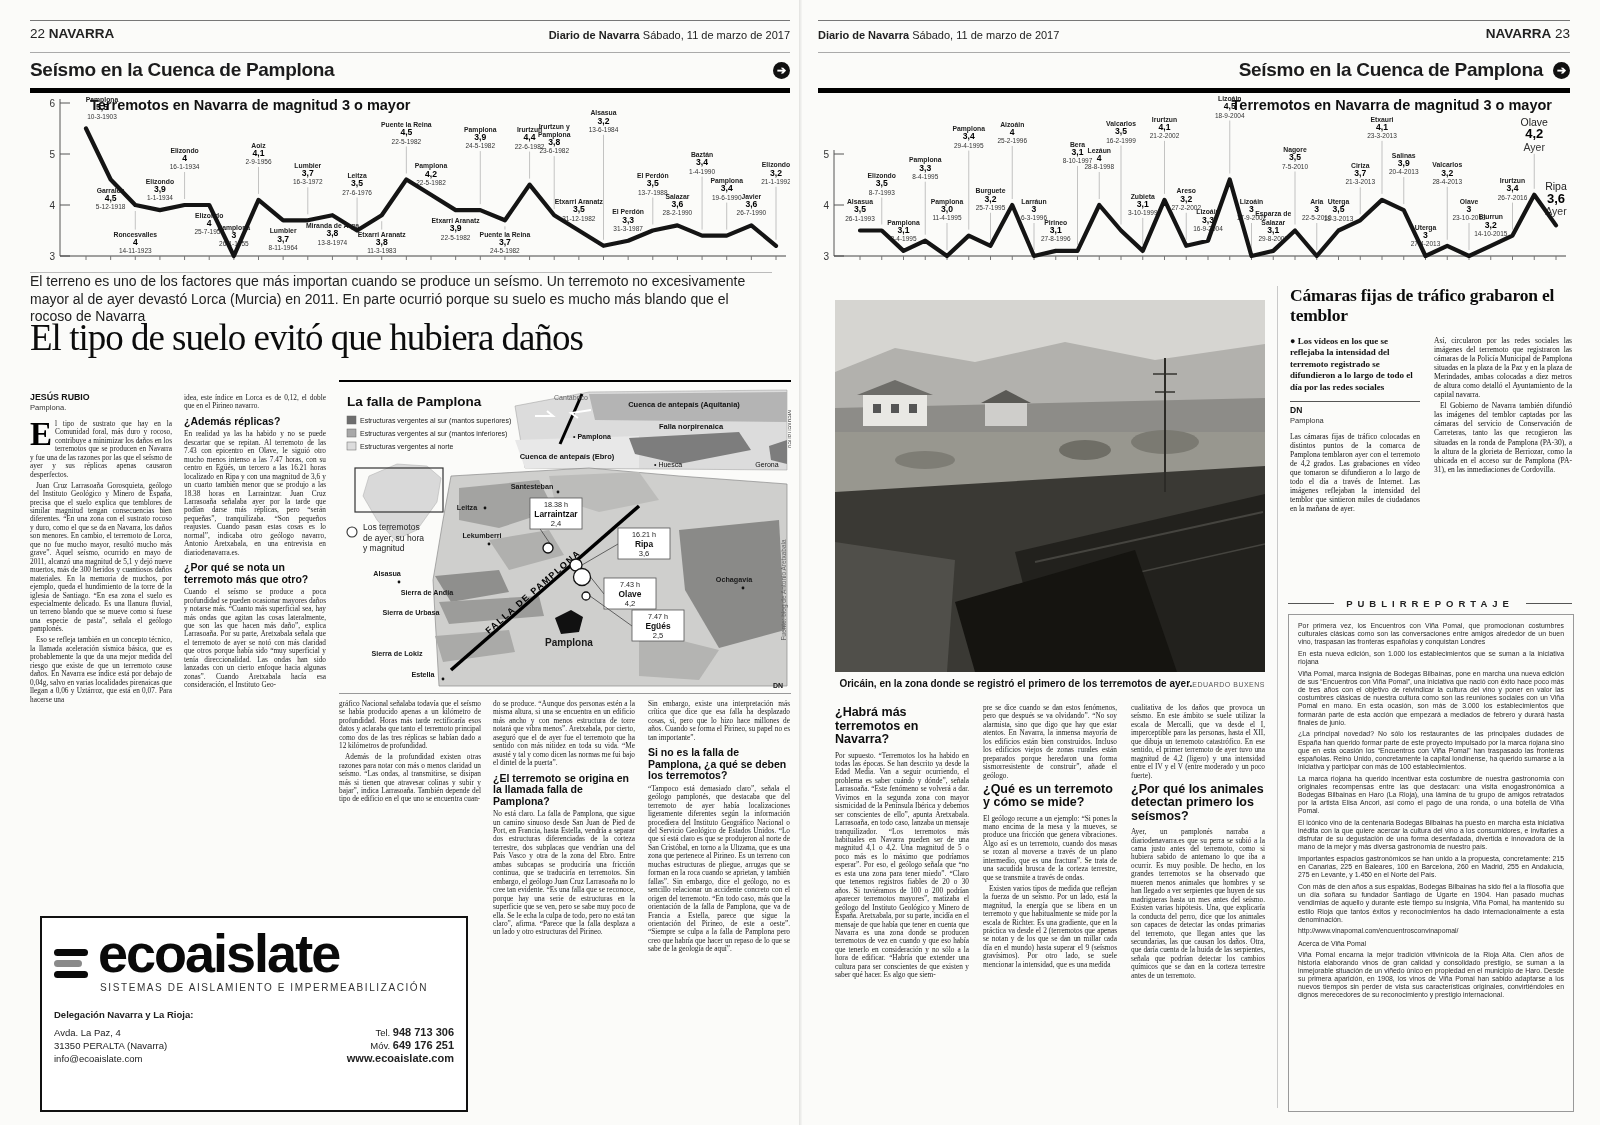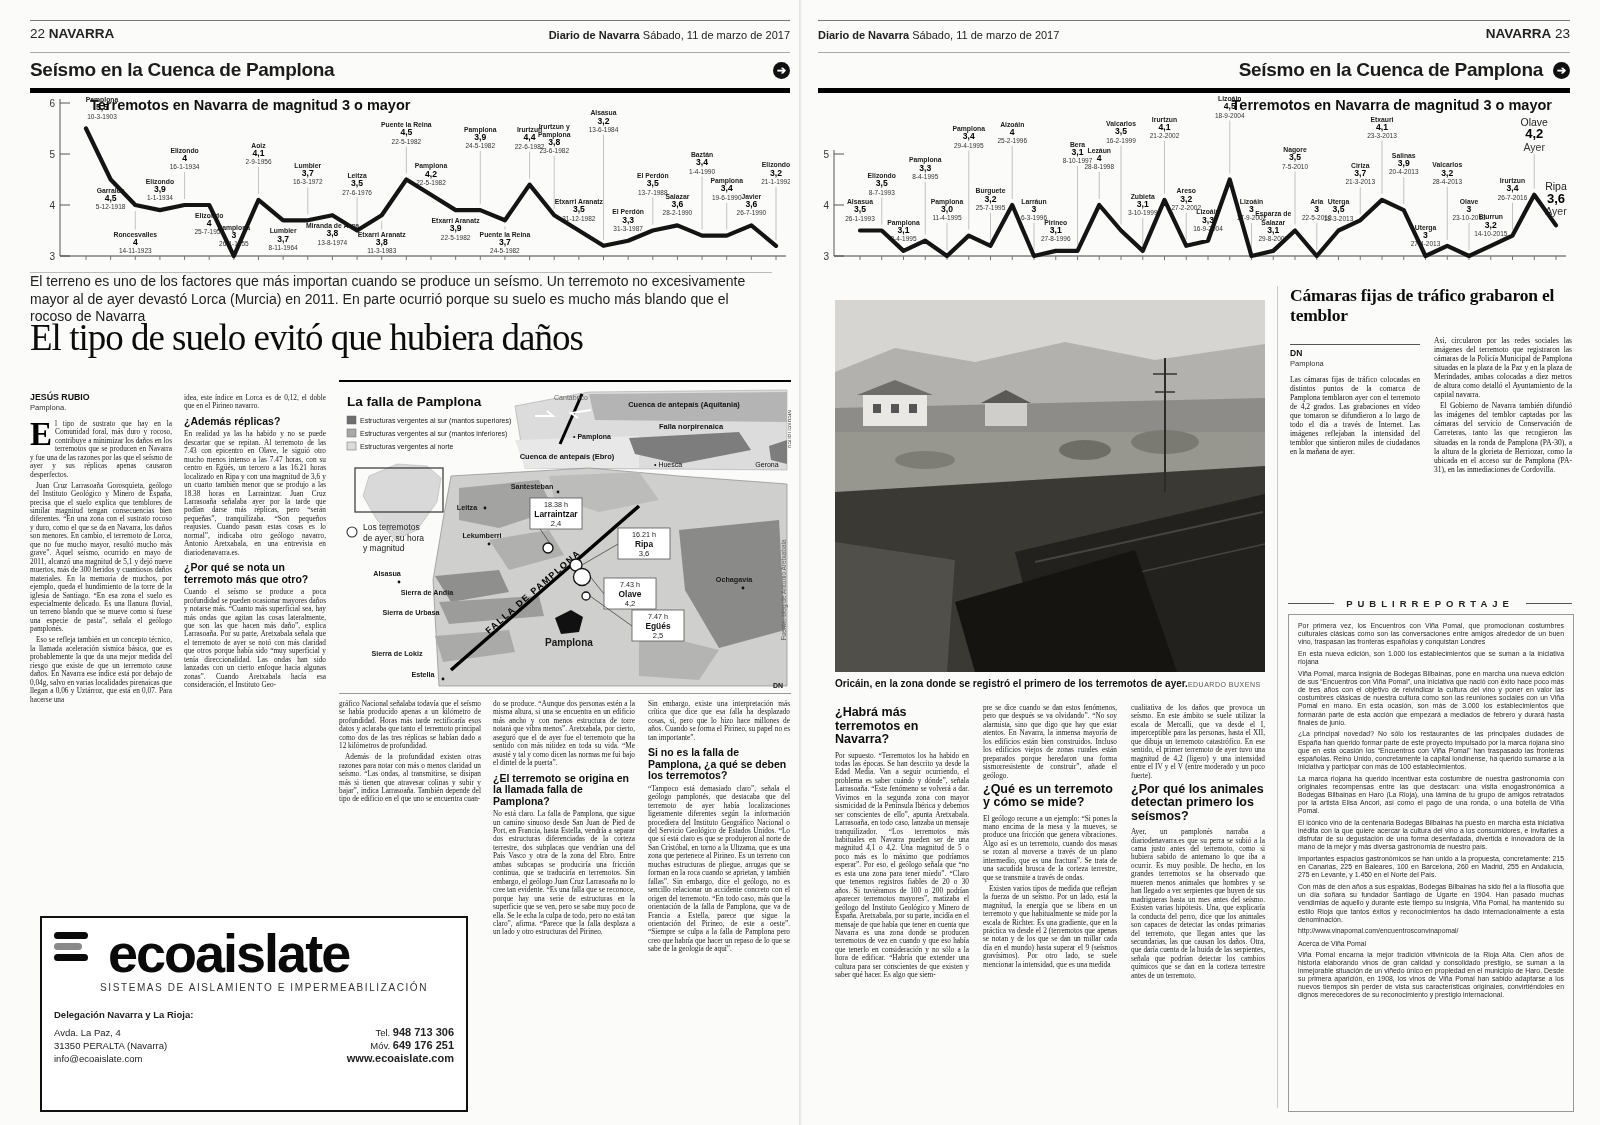--- a/index.html
+++ b/index.html
@@ -45,26 +45,26 @@
   
   .pub-kick{display:flex;align-items:center;gap:12px;font:bold 9.5px "Liberation Sans",sans-serif;
             letter-spacing:5px;color:#222;justify-content:space-between;}
   .kl{flex:1;height:1px;background:#555;}
   .pub-box{border:1px solid #999;padding:7px 9px;overflow:hidden;}
   .pub-title{font:bold 10.3px/12.3px "Liberation Sans",sans-serif;text-align:center;margin:0 0 6px;color:#1a1a1a;}
   .pub-box p{font:6.9px/8.15px "Liberation Sans",sans-serif;color:#2a2a2a;text-align:justify;margin:0 0 3.5px;}
   .pub-url{font-weight:bold;}
   .pub-about{font:bold 7.4px "Liberation Sans",sans-serif;margin:5px 0 2px !important;text-align:left !important;}
   
-  .caption-row{display:flex;justify-content:flex-start;align-items:baseline;}
+  .caption-row{display:flex;justify-content:flex-end;align-items:baseline;}
   .caption{font:bold 10px "Liberation Sans",sans-serif;color:#111;}
   .credit{font:7px "Liberation Sans",sans-serif;color:#555;letter-spacing:.5px;}
   
   .ad{border:2px solid #111;background:#fff;padding:10px 12px;}
-  .ad-top{display:flex;align-items:flex-start;gap:20px;}
+  .ad-top{display:flex;align-items:flex-end;gap:10px;}
   .ad-logo{display:flex;flex-direction:column;gap:4px;width:34px;padding-top:4px;}
   .ad-logo i{display:block;height:7px;border-radius:4px;background:#0a0a0a;}
   .ad-logo i.g{background:#8a8a8a;width:28px;}
   .ad-brand{font:bold 54px/50px "Liberation Sans",sans-serif;letter-spacing:-2px;color:#0a0a0a;}
   .ad-tag{font:10px "Liberation Sans",sans-serif;letter-spacing:1.6px;color:#333;margin:4px 0 0 46px;}
   .ad-del{font:bold 9.5px "Liberation Sans",sans-serif;margin-top:16px;color:#222;}
   .ad-cols{display:flex;justify-content:space-between;margin-top:6px;}
   .ad-addr{font:9.5px/13px "Liberation Sans",sans-serif;color:#222;}
   .ad-tel{font:9.5px/13px "Liberation Sans",sans-serif;text-align:right;color:#222;}
   .ad-tel b{font-size:11px;}
@@ -619,20 +619,21 @@
   <div id="r-colC" class="col qa" style="left:1131px;top:704px;width:134px;height:404px;">
       <p class="np">cualitativa de los daños que provoca un seísmo. En este ámbito se suele utilizar la escala de Mercalli, que va desde el I, imperceptible para las personas, hasta el XII, que dibuja un terremoto catastrófico. En ese sentido, el primer terremoto de ayer tuvo una magnitud de 4,2 (ligero) y una intensidad entre el IV y el V (entre moderado y un poco fuerte).</p>
       <h3 class="sub">¿Por qué los animales detectan primero los seísmos?</h3>
       <p class="np">Ayer, un pamplonés narraba a diariodenavarra.es que su perra se subió a la cama justo antes del terremoto, como si hubiera sabido de antemano lo que iba a ocurrir. Es muy posible. De hecho, en los grandes terremotos se ha observado que mueren menos animales que hombres y se han llegado a ver serpientes que huyen de sus madrigueras hasta un mes antes del seísmo. Existen varias hipótesis. Una, que explicaría la conducta del perro, dice que los animales son capaces de detectar las ondas primarias del terremoto, que llegan antes que las secundarias, las que causan los daños. Otra, que daría cuenta de la huida de las serpientes, señala que podrían detectar los cambios químicos que se dan en la corteza terrestre antes de un terremoto.</p>
     </div>
 
   <div class="vsep" style="left:1277px;top:286px;height:822px;"></div>
 
   <div class="abs sb-hl" style="left:1290px;top:286px;width:282px;">Cámaras fijas de tráfico grabaron el temblor</div>
   <div class="abs" style="left:1290px;top:336px;width:130px;">
+    <div class="sb-lead">● Los vídeos en los que se reflejaba la intensidad del terremoto registrado se difundieron a lo largo de todo el día por las redes sociales</div>
     <div class="sb-rule"></div>
     <div class="sb-byl">DN</div>
     <div class="sb-place">Pamplona</div>
     <div id="sb-c1" class="sb-body">
         <p class="np">Las cámaras fijas de tráfico colocadas en distintos puntos de la comarca de Pamplona temblaron ayer con el terremoto de 4,2 grados. Las grabaciones en vídeo que tomaron se difundieron a lo largo de todo el día a través de Internet. Las imágenes reflejaban la intensidad del temblor que sintieron miles de ciudadanos en la mañana de ayer.</p>
       </div>
   </div>
   <div id="sb-c2" class="abs sb-body" style="left:1434px;top:336px;width:138px;height:252px;overflow:hidden;">
       <p class="np">Así, circularon por las redes sociales las imágenes del terremoto que registraron las cámaras de la Policía Municipal de Pamplona situadas en la plaza de la Paz y en la plaza de Merindades, ambas colocadas a diez metros de altura como detalló el Ayuntamiento de la capital navarra.</p>
       <p>El Gobierno de Navarra también difundió las imágenes del temblor captadas por las cámaras del servicio de Conservación de Carreteras, tanto las que recogieron las situadas en la ronda de Pamplona (PA-30), a la altura de la glorieta de Berriozar, como la ubicada en el acceso sur de Pamplona (PA-31), en las inmediaciones de Cordovilla.</p>

